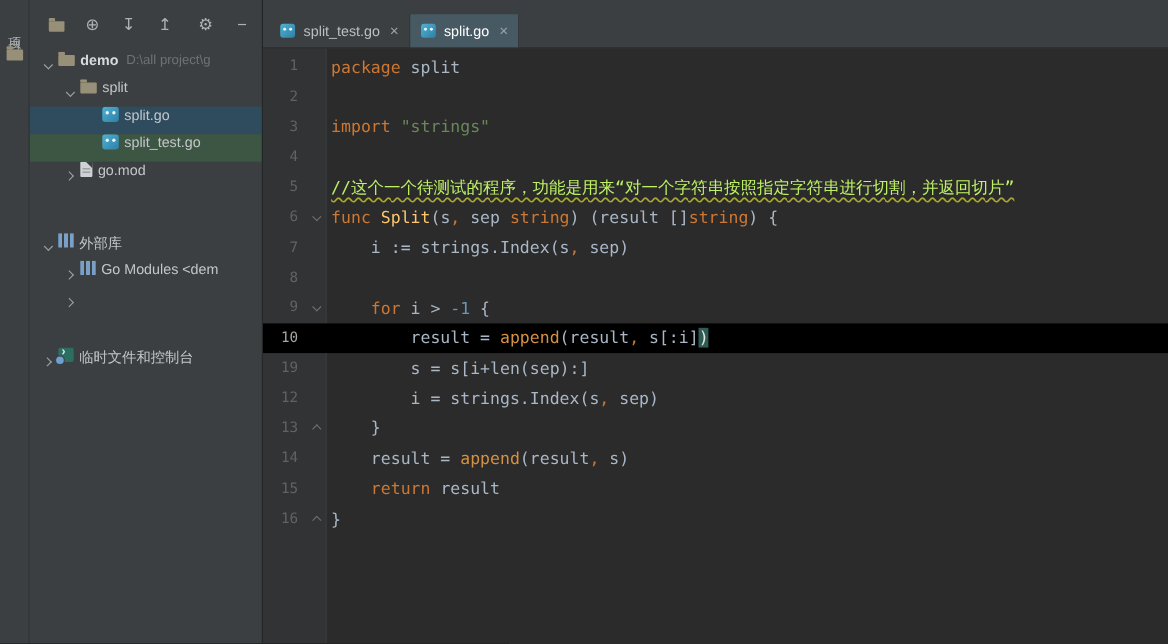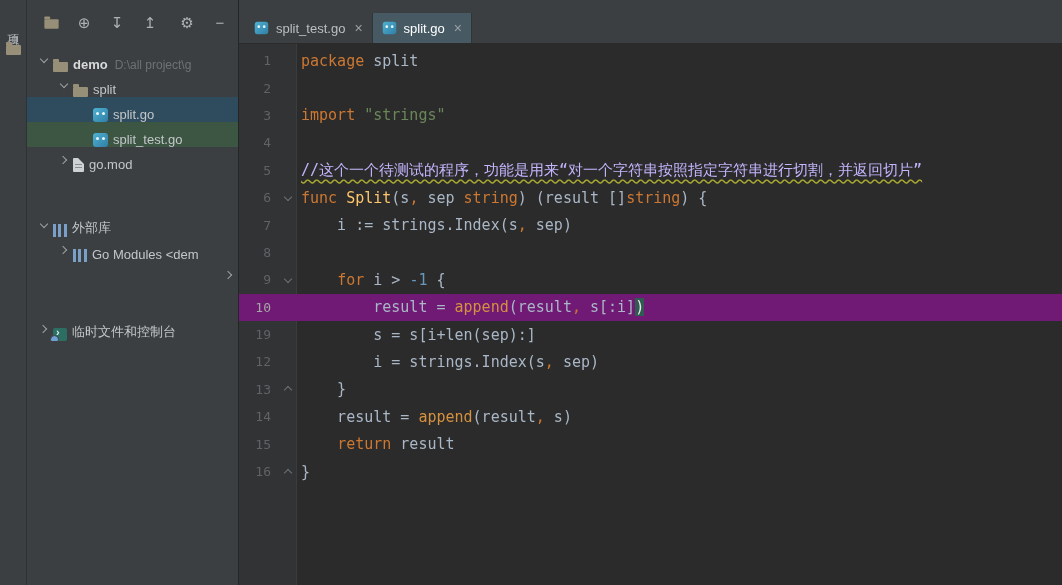--- a/index.html
+++ b/index.html
@@ -10,21 +10,21 @@
   
   .stripe{width:27px;flex:none;background:#3c3f41;border-right:1px solid #2f3234;display:flex;flex-direction:column;align-items:center;padding-top:24px;gap:12px}
   .stripe-label{writing-mode:vertical-rl;color:#a9adb0;font-size:12px;letter-spacing:3px;cursor:default}
 
   
   .panel{width:212px;flex:none;background:#3c3f41;border-right:1px solid #232526;display:flex;flex-direction:column;overflow:hidden}
   .panel-header{height:44px;flex:none;display:flex;align-items:center;gap:17px;padding:0 10px 0 16px;color:#afb1b3}
   .hicon{font-size:15px;line-height:1;cursor:pointer;display:inline-flex;align-items:center;justify-content:center;min-width:16px}
   .push-right{margin-left:auto}
   .tree{flex:1;overflow:hidden;font-size:13px;color:#bcbcbc;padding-top:3px}
-  .tree-row{display:flex;align-items:flex-end;height:25px;white-space:nowrap;overflow:hidden;cursor:pointer}
+  .tree-row{display:flex;align-items:flex-start;height:25px;white-space:nowrap;overflow:hidden;cursor:pointer}
   .tlabel{margin-left:5px;color:#c3c7ca}
   .tlabel.bold{font-weight:bold;color:#d8dadb}
   .textra{margin-left:7px;color:#6e7274;font-size:12px}
   .ticon{flex:none;display:inline-block}
 
   
   .chev{width:18px;height:25px;display:inline-flex;align-items:center;justify-content:center;flex:none}
   .chev.down::before{content:"";width:5px;height:5px;border-right:1.6px solid #9da1a4;border-bottom:1.6px solid #9da1a4;transform:rotate(45deg);margin-top:-2px}
   .chev.right::before{content:"";width:5px;height:5px;border-right:1.6px solid #9da1a4;border-bottom:1.6px solid #9da1a4;transform:rotate(-45deg);margin-left:-2px}
   .chev.none::before{content:""}
@@ -48,35 +48,35 @@
   .tabbar{height:44px;flex:none;background:#3c3f41;display:flex;align-items:flex-end;padding-left:6px;border-bottom:1px solid #2b2b2b}
   .tab{height:30px;display:flex;align-items:center;gap:7px;padding:0 9px;font-size:13px;color:#bbbfc2;border-right:1px solid #323537;cursor:pointer}
   .tab.active{background:#475a64;color:#fff}
   .tab-close{color:#9ba0a4;font-size:14px;margin-left:2px;cursor:pointer}
   .tabicon{transform:scale(.9)}
 
   .editor{position:relative;flex:1;overflow:hidden;padding-top:3px;cursor:text}
   .gutter-bg{position:absolute;left:0;top:0;bottom:0;width:58px;background:#313335;border-right:1px solid #3a3d3f}
   .code-lines{position:relative}
   .code-line{display:flex;align-items:center;height:27.4px;font-family:"DejaVu Sans Mono",monospace;font-size:15px}
-  .code-line.current{background:#701a75}
+  .code-line.current{background:#000000}
   .lnum{width:40px;flex:none;text-align:right;padding-right:8px;color:#606366;font-size:13px}
   .current .lnum{color:#a7a6a6}
   .foldcol{width:18px;flex:none;display:flex;align-items:center;justify-content:center}
   .foldcol.fold-open::before{content:"";width:5px;height:5px;border-right:1.6px solid #6d7172;border-bottom:1.6px solid #6d7172;transform:rotate(45deg);margin-top:-2px}
   .foldcol.fold-close::before{content:"";width:5px;height:5px;border-right:1.6px solid #6d7172;border-bottom:1.6px solid #6d7172;transform:rotate(-135deg);margin-bottom:-2px}
   .ltext{white-space:pre;padding-left:4px;color:#a9b7c6}
 
   .tk-kw{color:#cc7832}
   .tk-pl{color:#a9b7c6}
   .tk-str{color:#6a8759}
   .tk-num{color:#6897bb}
   .tk-fn{color:#ffc66b}
   .tk-bi{color:#d5913f}
-  .tk-cm{color:#c4b5fd;text-decoration:underline wavy #a8a832;text-underline-offset:4px}
+  .tk-cm{color:#bef264;text-decoration:underline wavy #a8a832;text-underline-offset:4px}
   .tk-br{background:#2f5b53;color:#e8e8e8}
 </style>
 </head>
 <body>
 
 <div class="app">
 
   <div class="stripe">
     <div class="stripe-label">项目</div>
     <span class="icn-folder"></span>

